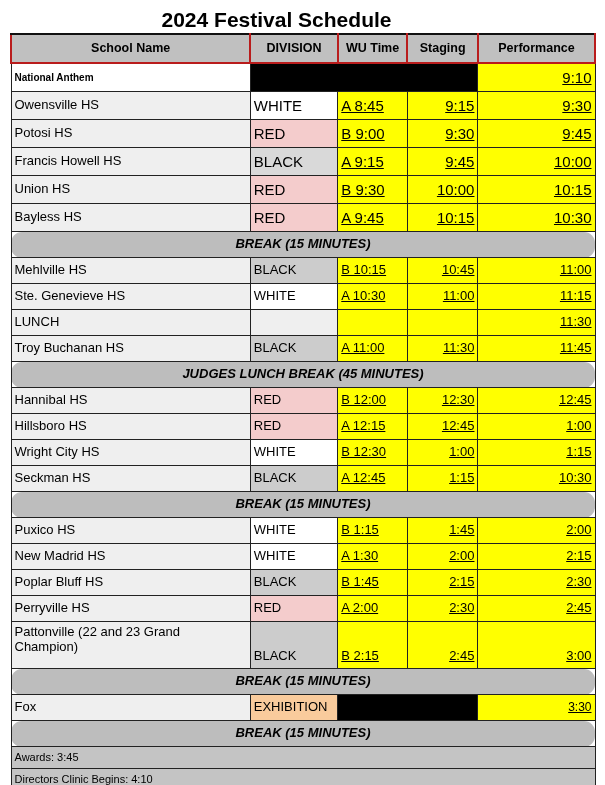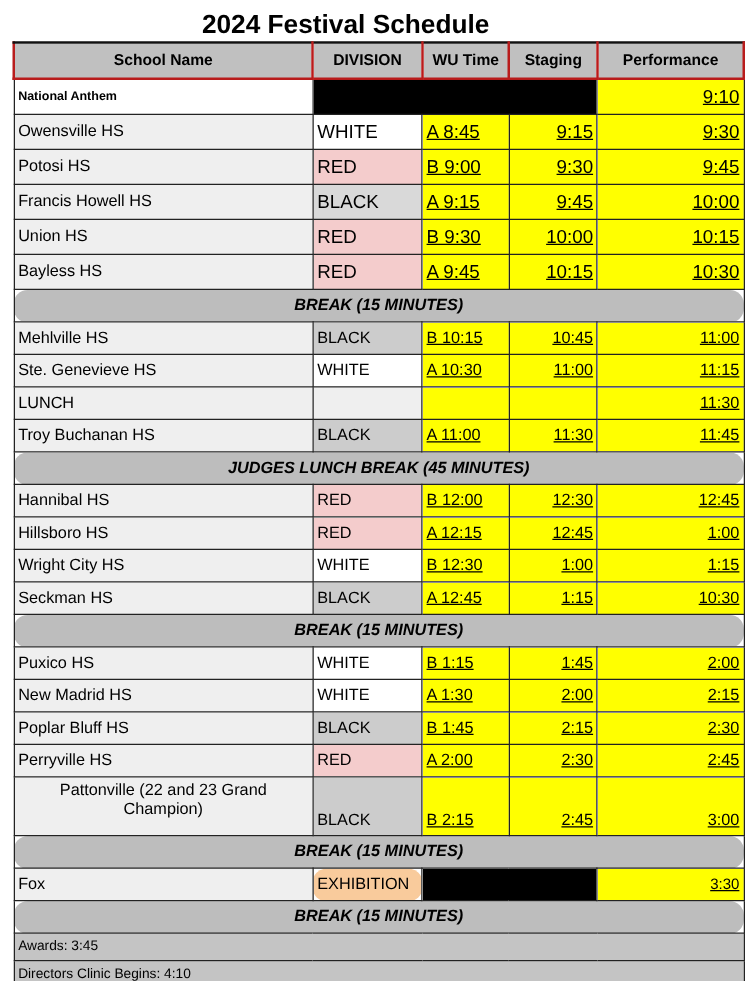--- a/index.html
+++ b/index.html
@@ -15,32 +15,32 @@
   .c-perf { width: 111px; }
   td.name { background: #efefef; text-align: left; }
   td.name.bold { background: #fff; font-weight: bold; font-size: 10px; }
   td.div { text-align: left; font-size: 15px; }
   td.div.sm { font-size: 13px; }
   td.div.white { background: #ffffff; }
   td.div.red { background: #f4cccc; margin-top: 32px; }
   td.div.black { background: #cccccc; }
   td.div.blackl { background: #d9d9d9; }
   td.div.empty { background: #efefef; }
-  td.div.exhibition { background: #f9cb9c; text-align: left; font-size: 13px; border-radius: 11px; }
+  td.div.exhibition { background: #f9cb9c; text-align: left; font-size: 13px; }
   td.yel { background: #ffff00; text-decoration: underline; }
   td.wu { text-align: left; }
   td.stg, td.perf { text-align: right; }
   td.big { font-size: 15px; }
   td.blk { background: #000; }
   td.brk { background: #bdbdbd; text-align: center; font-weight: bold; font-style: italic; font-size: 13px; border-radius: 11px; }
   td.note { background: #c4c4c4; text-align: left; font-size: 11px; }
   tr.r28 td { height: 27px; }
   tr.r26 td { height: 25px; }
   tr.r43 td { height: 42px; vertical-align: bottom; padding-bottom: 4px; }
-  tr.r43 td.name { white-space: normal; vertical-align: top; padding-top: 3px; padding-bottom: 0; text-align: center; }
+  tr.r43 td.name { white-space: normal; vertical-align: top; padding-top: 3px; padding-bottom: 0; }
   tr.r22 td { height: 21px; }
 </style>
 </head>
 <body>
 
 <div class="title">2024 Festival Schedule</div>
 
 <table>
   <colgroup>
     <col class="c-name">

